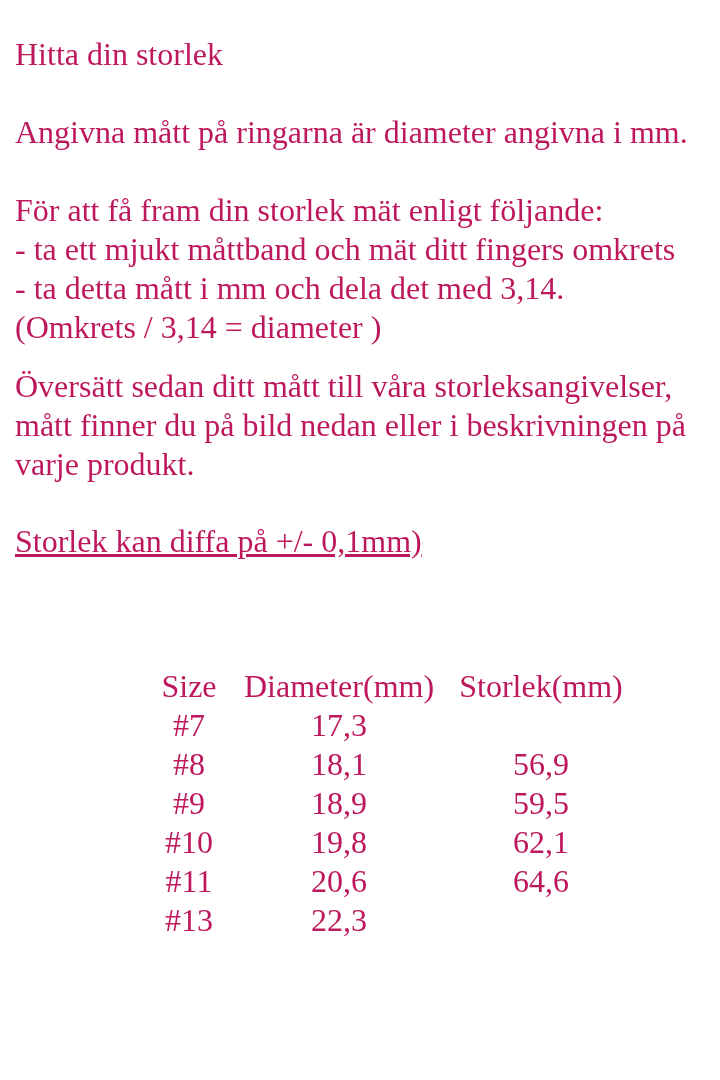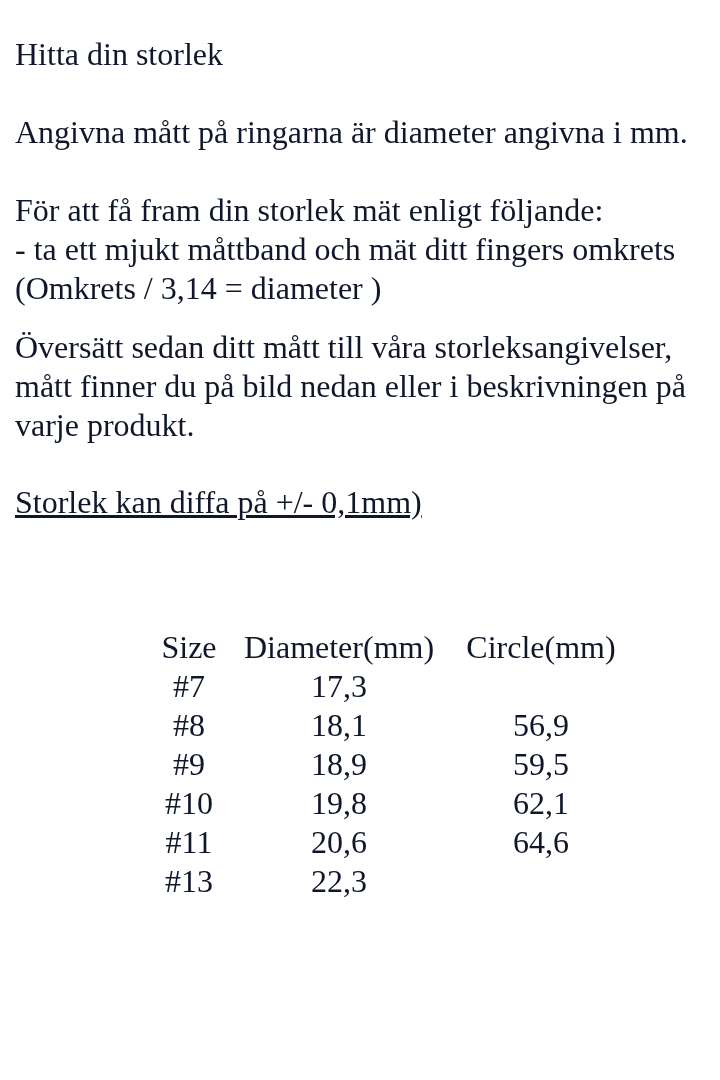--- a/index.html
+++ b/index.html
@@ -13,21 +13,21 @@
     overflow: hidden;
   }
   .page {
     box-sizing: border-box;
     width: 720px;
     height: 1080px;
     padding: 35px 10px 0 15px;
     font-family: "Liberation Serif", "DejaVu Serif", serif;
     font-size: 32px;
     line-height: 39px;
-    color: #0f172a;
+    color: #be185d;
     background: #ffffff;
   }
   .line {
     margin: 0;
     white-space: nowrap;
   }
   .para-intro        { margin-top: 39px; }
   .para-instructions { margin-top: 39px; }
   .para-translate    { margin-top: 20px; }
   .para-tolerance    { margin-top: 38px; text-decoration: underline; }
@@ -51,38 +51,39 @@
 
   <p class="line">Hitta din storlek</p>
 
   <div class="para-intro">
     <p class="line">Angivna mått på ringarna är diameter angivna i mm.</p>
   </div>
 
   <div class="para-instructions">
     <p class="line">För att få fram din storlek mät enligt följande:</p>
     <p class="line">- ta ett mjukt måttband och mät ditt fingers omkrets</p>
+    <p class="line">- ta detta mått i mm och dela det med 3,14.</p>
     <p class="line">(Omkrets / 3,14 = diameter )</p>
   </div>
 
   <div class="para-translate">
     <p class="line">Översätt sedan ditt mått till våra storleksangivelser,</p>
     <p class="line">mått finner du på bild nedan eller i beskrivningen på</p>
     <p class="line">varje produkt.</p>
   </div>
 
   <div class="para-tolerance">
     <p class="line">Storlek kan diffa på +/- 0,1mm)</p>
   </div>
 
   <div class="size-table">
     <div class="trow">
       <span class="c1">Size</span>
       <span class="c2">Diameter(mm)</span>
-      <span class="c3">Circle(mm)</span>
+      <span class="c3">Storlek(mm)</span>
     </div>
     <div class="trow">
       <span class="c1">#7</span>
       <span class="c2">17,3</span>
     </div>
     <div class="trow">
       <span class="c1">#8</span>
       <span class="c2">18,1</span>
       <span class="c3">56,9</span>
     </div>

